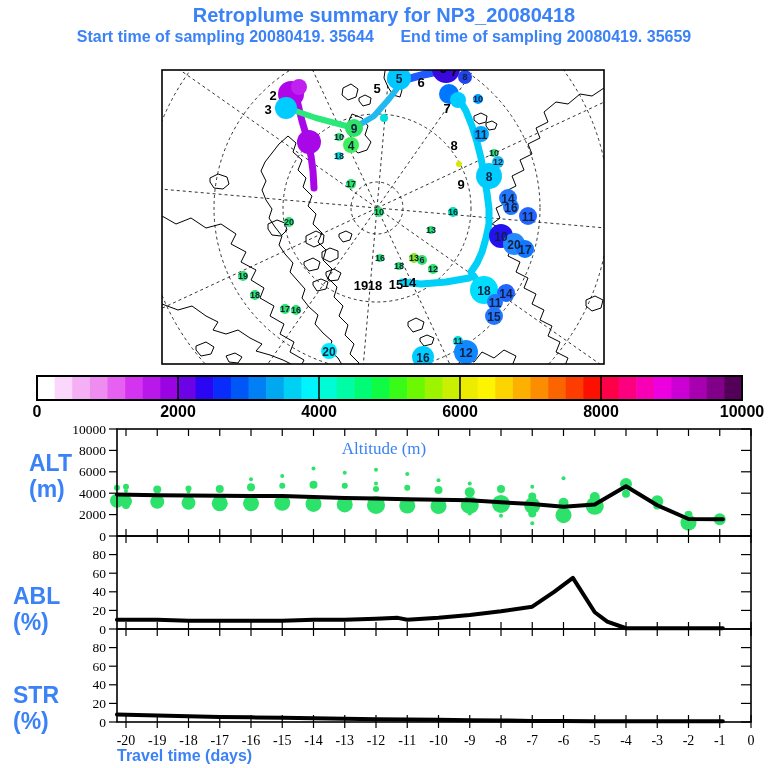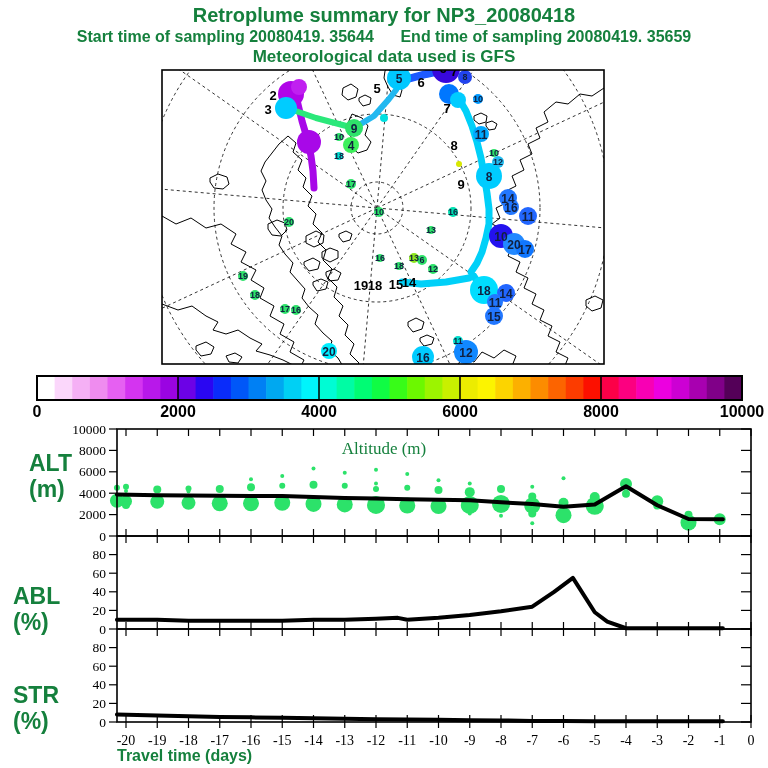--- a/index.html
+++ b/index.html
@@ -1,36 +1,35 @@
 <!DOCTYPE html>
 <html><head>
 <meta charset="utf-8">
 <style>
   html,body{margin:0;padding:0;background:#ffffff;}
   #page{position:relative;width:768px;height:768px;background:#fff;overflow:hidden;
-        font-family:"Liberation Sans",sans-serif;color:#15803d;}
+        font-family:"Liberation Sans",sans-serif;color:#3b82f6;}
   .hline{position:absolute;left:0;width:768px;text-align:center;font-weight:bold;white-space:pre;}
   #title{top:4px;font-size:20px;}
   #sampling{top:28px;font-size:16px;}
   #metline{top:47px;font-size:17px;}
   #cbarlabel{position:absolute;top:403px;left:0;width:768px;text-align:center;
              font-family:"Liberation Serif",serif;font-size:17px;font-weight:normal;margin-top:36px;}
   #xaxistitle{position:absolute;top:747px;left:117px;width:634px;
               font-weight:bold;font-size:16px;}
   .sidelabel{position:absolute;left:13px;font-weight:bold;font-size:23px;line-height:26px;}
   #sl0{top:450px;margin-left:16px;} #sl1{top:583px;} #sl2{top:682px;}
   svg{position:absolute;top:0;left:0;}
 </style>
 </head>
 <body>
 <div id="page">
 
 <div class="hline" id="title">Retroplume summary for NP3_20080418</div>
 <div class="hline" id="sampling">Start time of sampling 20080419. 35644      End time of sampling 20080419. 35659</div>
-<div class="hline" id="metline">Meteorological data used is GFS</div>
 
 <div id="cbarlabel">Altitude (m)</div>
 
 <div class="sidelabel" id="sl0">
   <div>ALT</div>
   <div>(m)</div>
 </div>
 <div class="sidelabel" id="sl1">
   <div>ABL</div>
   <div>(%)</div>

